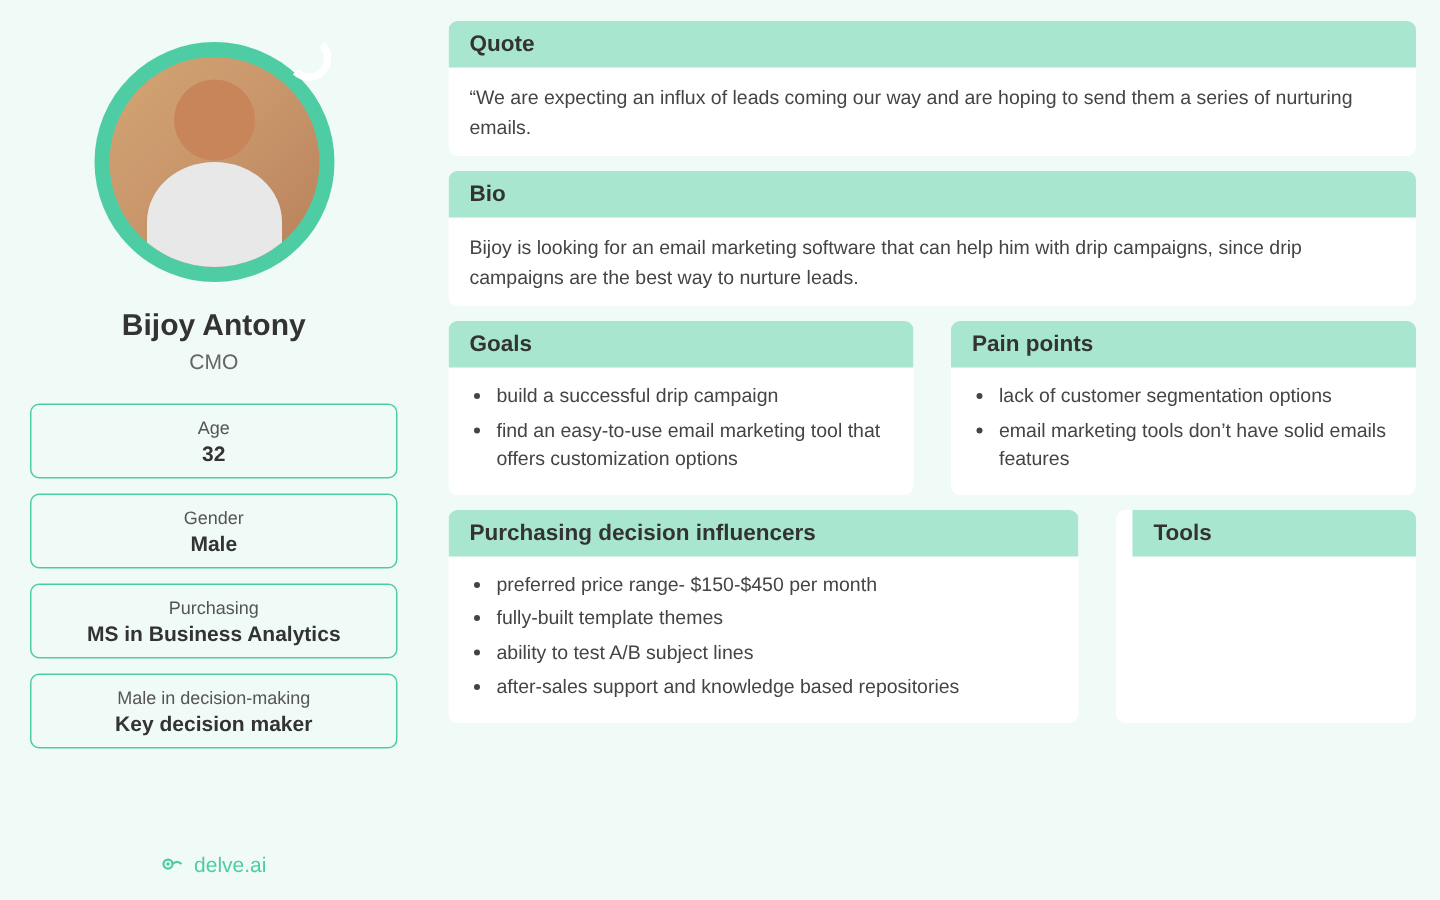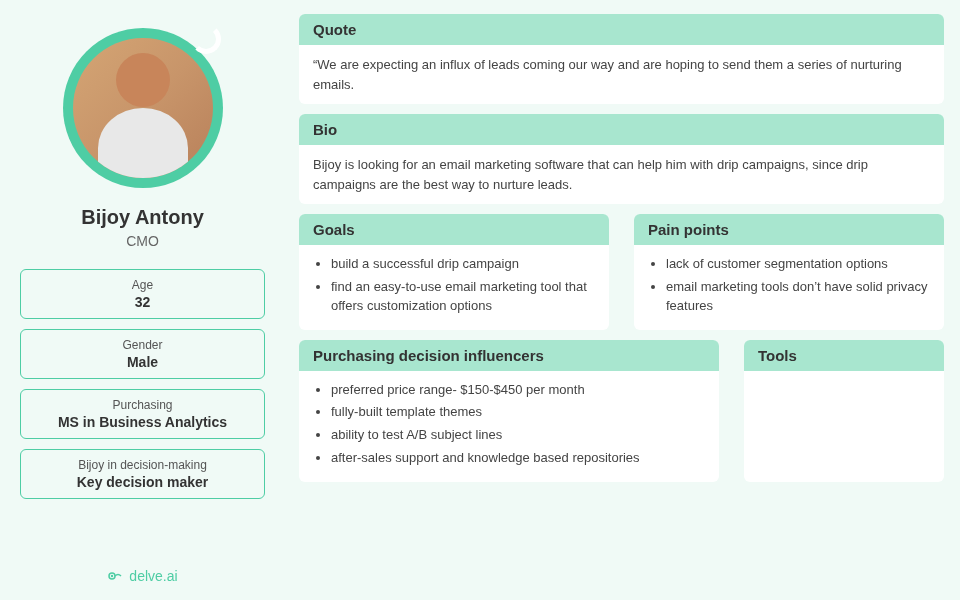--- a/index.html
+++ b/index.html
@@ -114,20 +114,21 @@
       display: flex;
       gap: 25px;
     }
 
     .two-col .card {
       flex: 1;
     }
 
     .two-col .card.tools {
       flex: 0 0 200px;
+      padding-left: 11px;
     }
 
     ul {
       padding-left: 18px;
     }
 
     ul li {
       margin-bottom: 4px;
       font-size: 13px;
       color: #444;
@@ -202,21 +203,21 @@
     <div class="info-label">Gender</div>
     <div class="info-value">Male</div>
   </div>
 
   <div class="info-box">
     <div class="info-label">Purchasing</div>
     <div class="info-value">MS in Business Analytics</div>
   </div>
 
   <div class="info-box">
-    <div class="info-label">Bijoy in decision-making</div>
+    <div class="info-label">Male in decision-making</div>
     <div class="info-value">Key decision maker</div>
   </div>
 
   <div class="logo-area">
     <svg width="16" height="16" viewBox="0 0 16 16">
       <circle cx="5" cy="8" r="3" fill="none" stroke="#4ecda4" stroke-width="1.5"></circle>
       <circle cx="5" cy="8" r="1.2" fill="#4ecda4"></circle>
       <path d="M8 8 Q11 5 14 8" stroke="#4ecda4" stroke-width="1.5" fill="none"></path>
     </svg>
     <span>delve.ai</span>
@@ -243,21 +244,21 @@
           <li>build a successful drip campaign</li>
           <li>find an easy-to-use email marketing tool that offers customization options</li>
         </ul>
       </div>
     </div>
     <div class="card">
       <div class="card-header">Pain points</div>
       <div class="card-body">
         <ul>
           <li>lack of customer segmentation options</li>
-          <li>email marketing tools don’t have solid privacy features</li>
+          <li>email marketing tools don’t have solid emails features</li>
         </ul>
       </div>
     </div>
   </div>
 
   <div class="two-col">
     <div class="card">
       <div class="card-header">Purchasing decision influencers</div>
       <div class="card-body">
         <ul>

